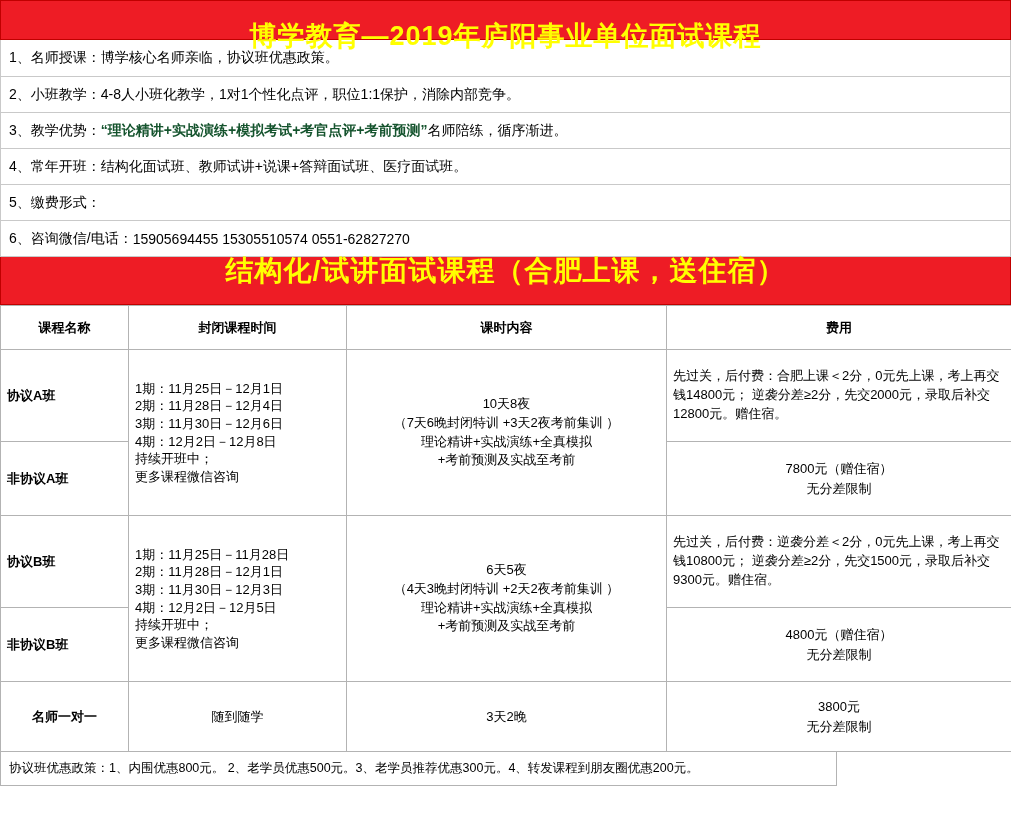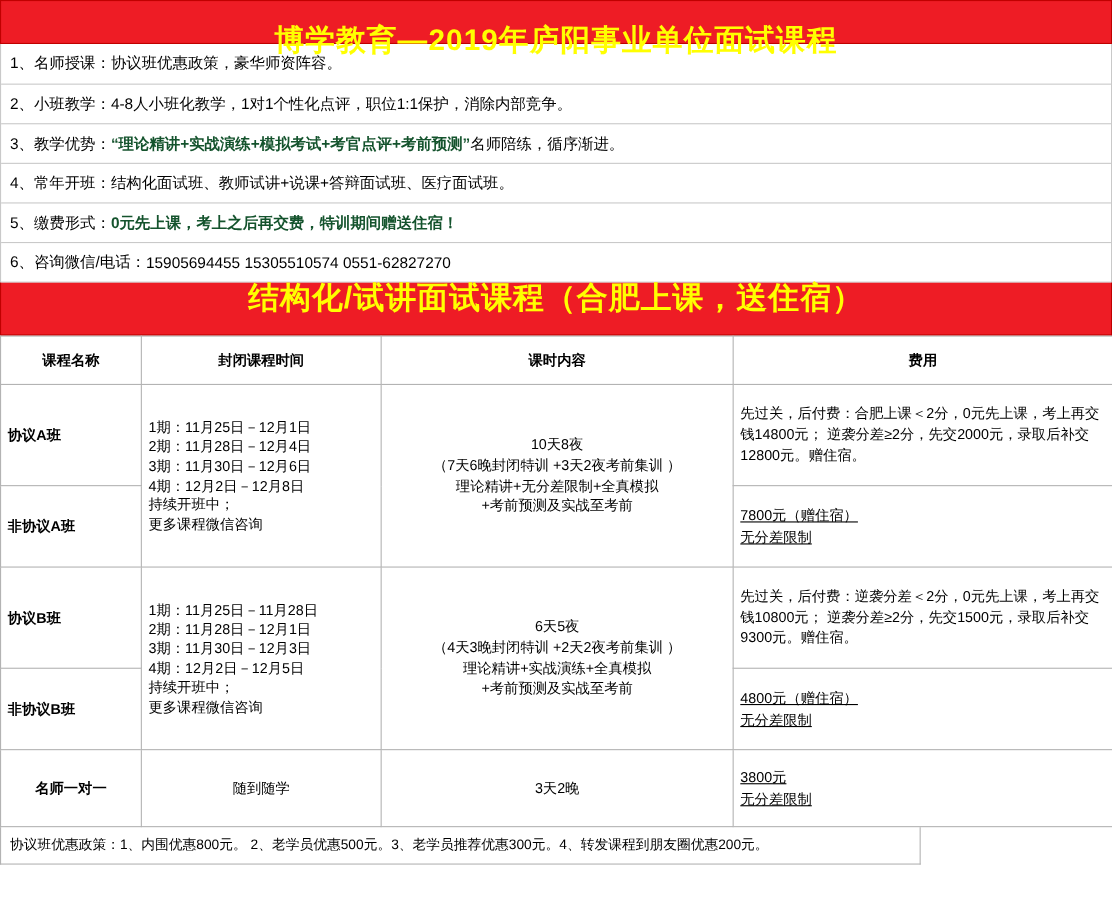--- a/index.html
+++ b/index.html
@@ -121,23 +121,23 @@
     text-align: center;
     font-size: 12.5px;
     line-height: 1.45;
   }
   .fee-cell {
     font-size: 13px;
     line-height: 1.45;
     text-align: left;
   }
   .fee-center {
+    text-align: center;
     font-size: 13px;
     line-height: 1.5;
-    text-decoration: underline;
   }
   .one-on-one-name {
     text-align: center;
     font-weight: bold;
     font-size: 15px;
   }
   .one-on-one-time {
     text-align: center;
     font-size: 15px;
   }
@@ -166,42 +166,41 @@
 <div class="page">
 
   <div class="banner">
     <div class="banner-text">博学教育—2019年庐阳事业单位面试课程</div>
   </div>
 
   <div class="intro">
     <div class="intro-row">
       <span>1、</span>
       <span>名师授课：</span>
-      <span>协议班优惠政策，豪华师资阵容。</span>
+      <span>博学核心名师亲临，协议班优惠政策。</span>
     </div>
     <div class="intro-row">
       <span>2、</span>
       <span>小班教学：</span>
       <span>4-8人小班化教学，1对1个性化点评，职位1:1保护，消除内部竞争。</span>
     </div>
     <div class="intro-row">
       <span>3、</span>
       <span>教学优势：</span>
       <span class="red-bold">“理论精讲+实战演练+模拟考试+考官点评+考前预测”</span>
       <span>名师陪练，循序渐进。</span>
     </div>
     <div class="intro-row">
       <span>4、</span>
       <span>常年开班：</span>
       <span>结构化面试班、教师试讲+说课+答辩面试班、医疗面试班。</span>
     </div>
     <div class="intro-row">
       <span>5、</span>
       <span>缴费形式：</span>
-      <span class="red-bold">0元先上课，考上之后再交费，特训期间赠送住宿！</span>
       <span></span>
     </div>
     <div class="intro-row">
       <span>6、</span>
       <span>咨询微信/电话：</span>
       <span>15905694455      15305510574      0551-62827270</span>
     </div>
   </div>
 
   <div class="banner2">
@@ -228,21 +227,21 @@
       <tr style="height:92px;">
         <td class="cls-name">协议A班</td>
         <td class="sched" rowspan="2" style="white-space:pre-line;">1期：11月25日－12月1日
 2期：11月28日－12月4日
 3期：11月30日－12月6日
 4期：12月2日－12月8日
 持续开班中；
 更多课程微信咨询</td>
         <td class="content-cell" rowspan="2" style="white-space:pre-line;">10天8夜
 （7天6晚封闭特训 +3天2夜考前集训 ）
-理论精讲+无分差限制+全真模拟
+理论精讲+实战演练+全真模拟
 +考前预测及实战至考前</td>
         <td class="fee-cell">先过关，后付费：合肥上课＜2分，0元先上课，考上再交钱14800元；  逆袭分差≥2分，先交2000元，录取后补交12800元。赠住宿。</td>
       </tr>
 
       <tr style="height:74px;">
         <td class="cls-name">非协议A班</td>
         <td class="fee-center" style="white-space:pre-line;">7800元（赠住宿）
 无分差限制</td>
       </tr>
 

